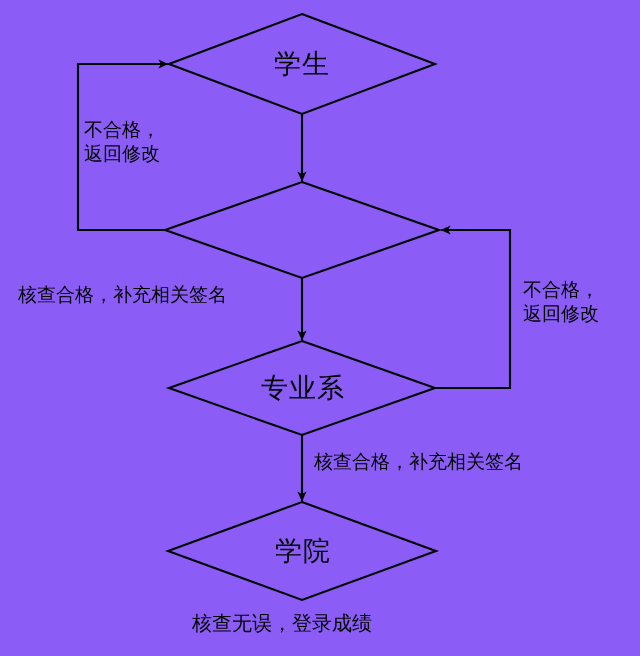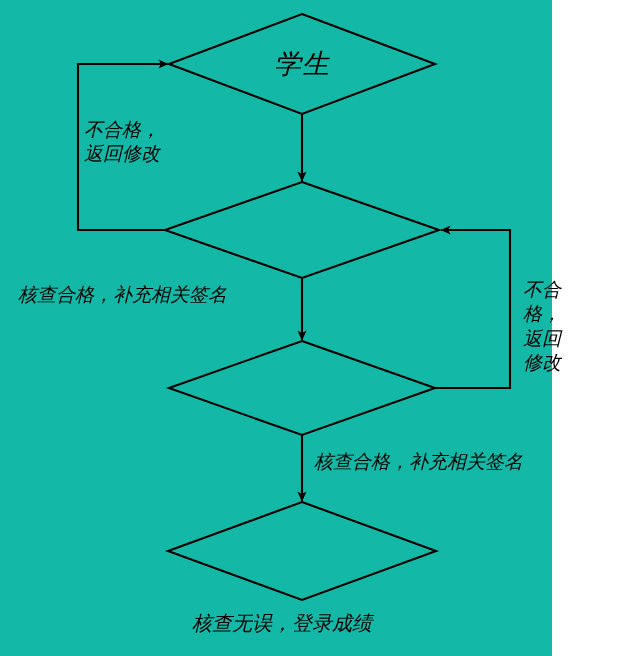--- a/index.html
+++ b/index.html
@@ -8,24 +8,23 @@
     background: #ffffff;
   }
   body {
     width: 640px;
     height: 656px;
     font-family: "Liberation Serif", "DejaVu Serif", serif;
     overflow: hidden;
   }
   #flowchart-root {
     position: relative;
-    width: 552px;
+    width: 640px;
     height: 656px;
-    background: #14b8a6;
-    font-style: italic;
+    background: #8b5cf6;
   }
   svg#flow-svg {
     position: absolute;
     top: 0;
     left: 0;
     width: 640px;
     height: 656px;
   }
   .node-label {
     position: absolute;
@@ -86,21 +85,23 @@
 
       <polyline points="435,388 510,388 510,230 441,230" marker-end="url(#arrowhead)"></polyline>
 
       <line x1="302" y1="435" x2="302" y2="501" marker-end="url(#arrowhead)"></line>
     </g>
   </svg>
 
   <div class="node-label" style="left:302px; top:64px;">学生</div>
 
 
+  <div class="node-label" style="left:303px; top:388px;">专业系</div>
 
+  <div class="node-label" style="left:303px; top:551px;">学院</div>
 
   <div class="edge-label two-line" style="left:84px; top:118px;">不合格，
 返回修改</div>
 
 
   <div class="edge-label" style="left:18px; top:283px;">核查合格，补充相关签名</div>
 
   <div class="edge-label two-line" style="left:523px; top:278px;">不合格，
 返回修改</div>
 

